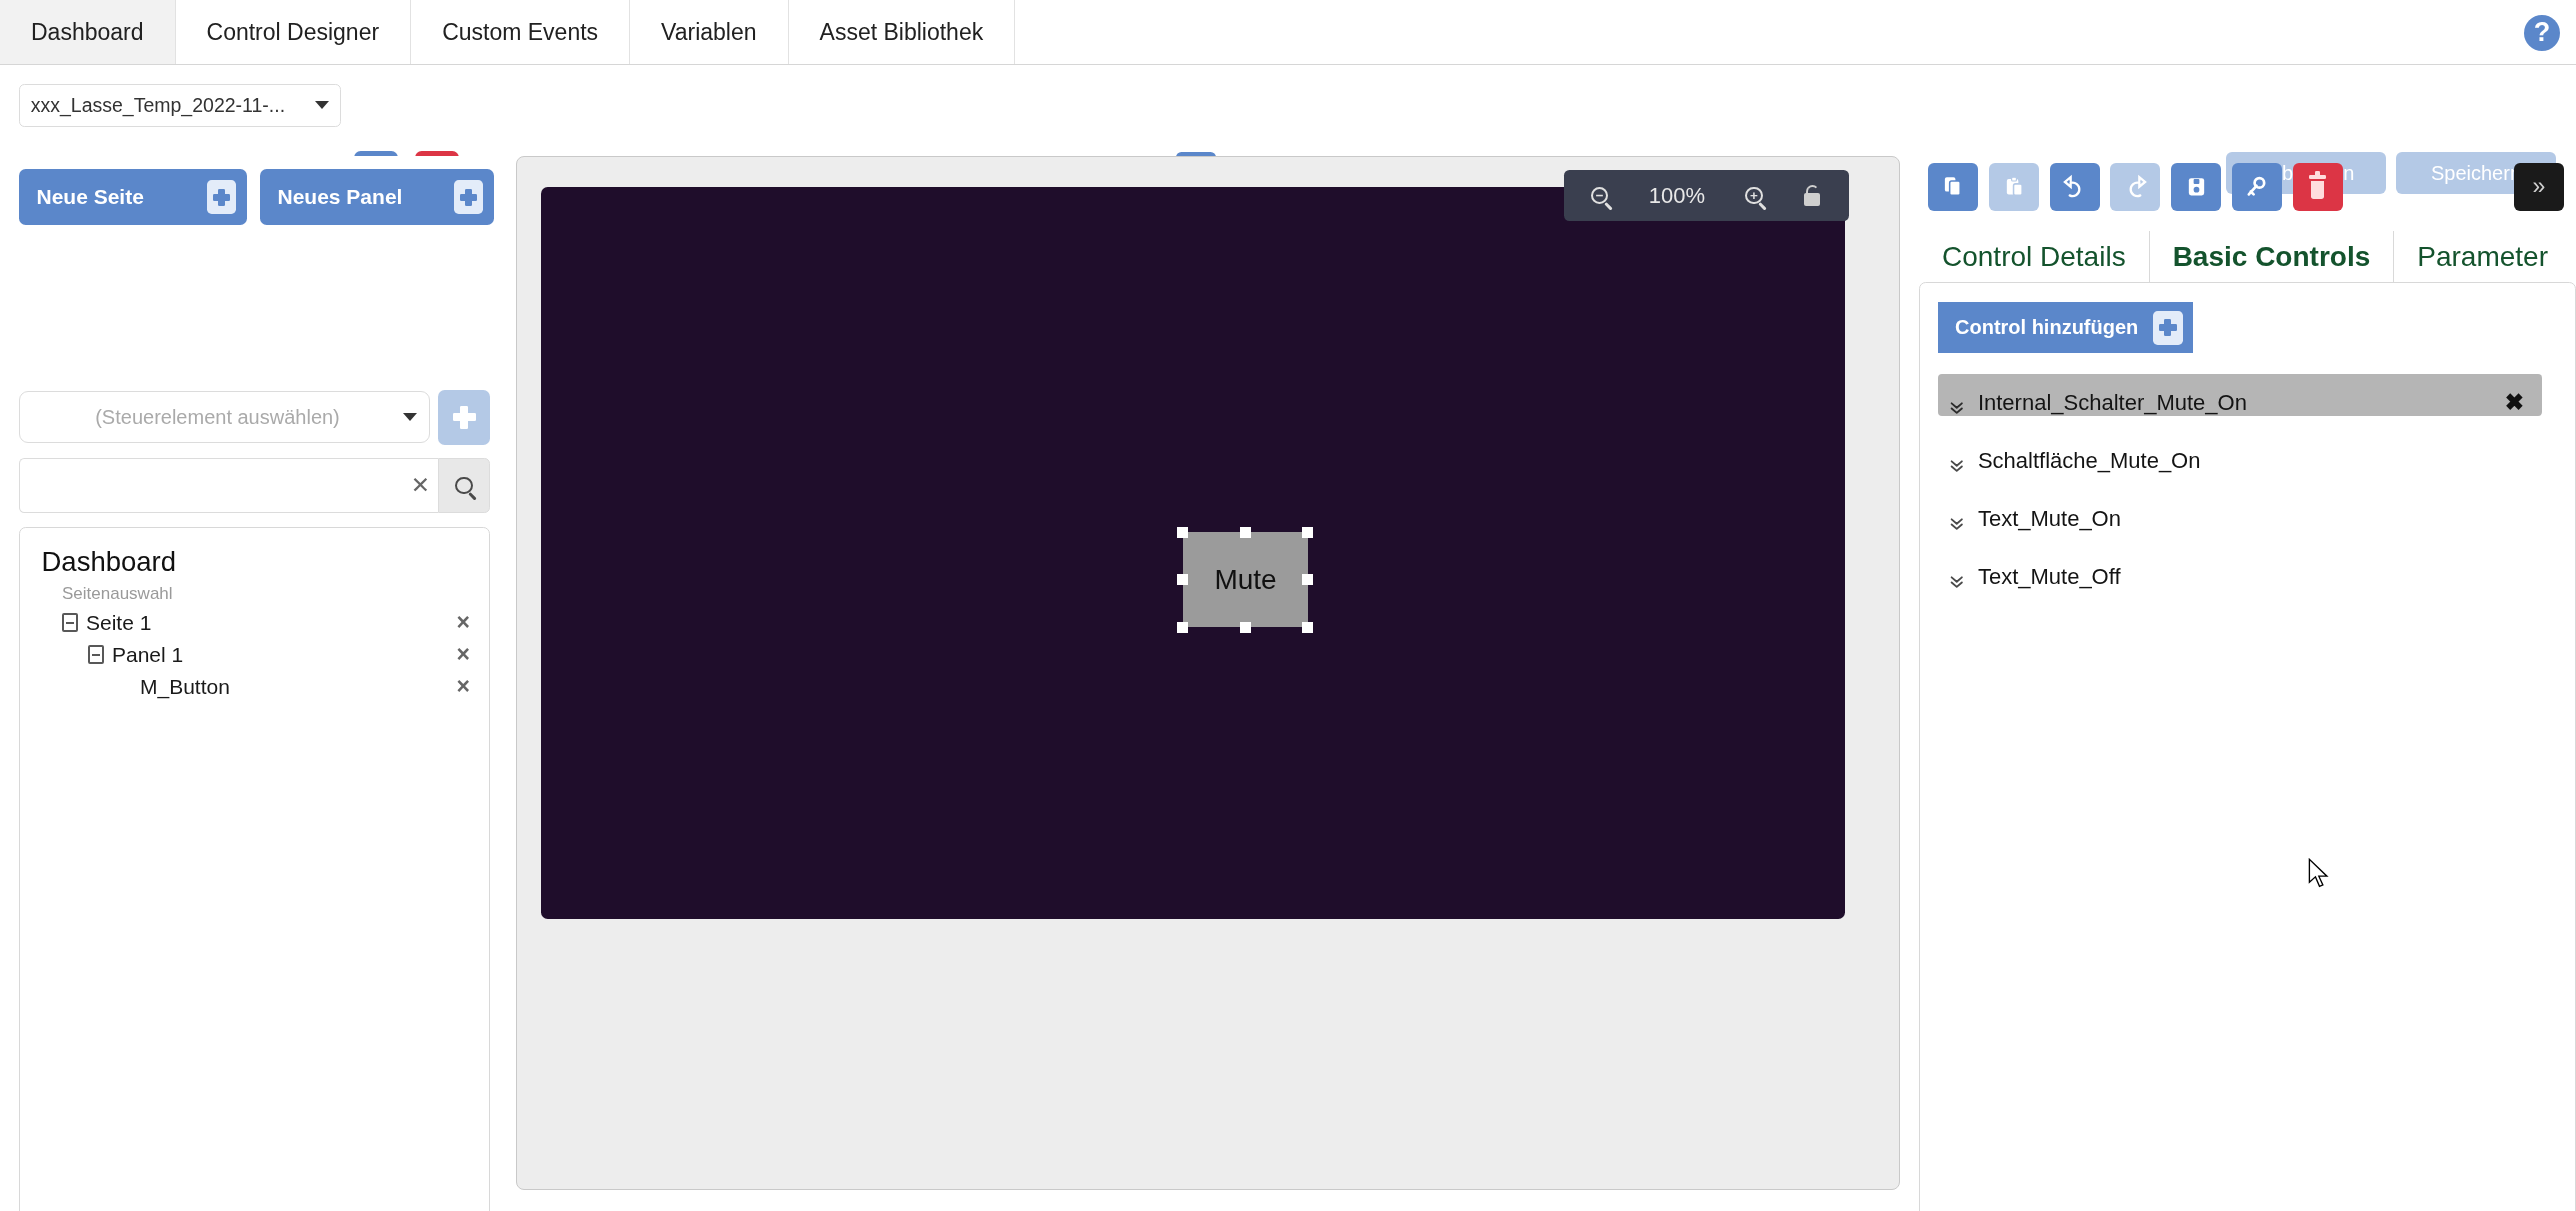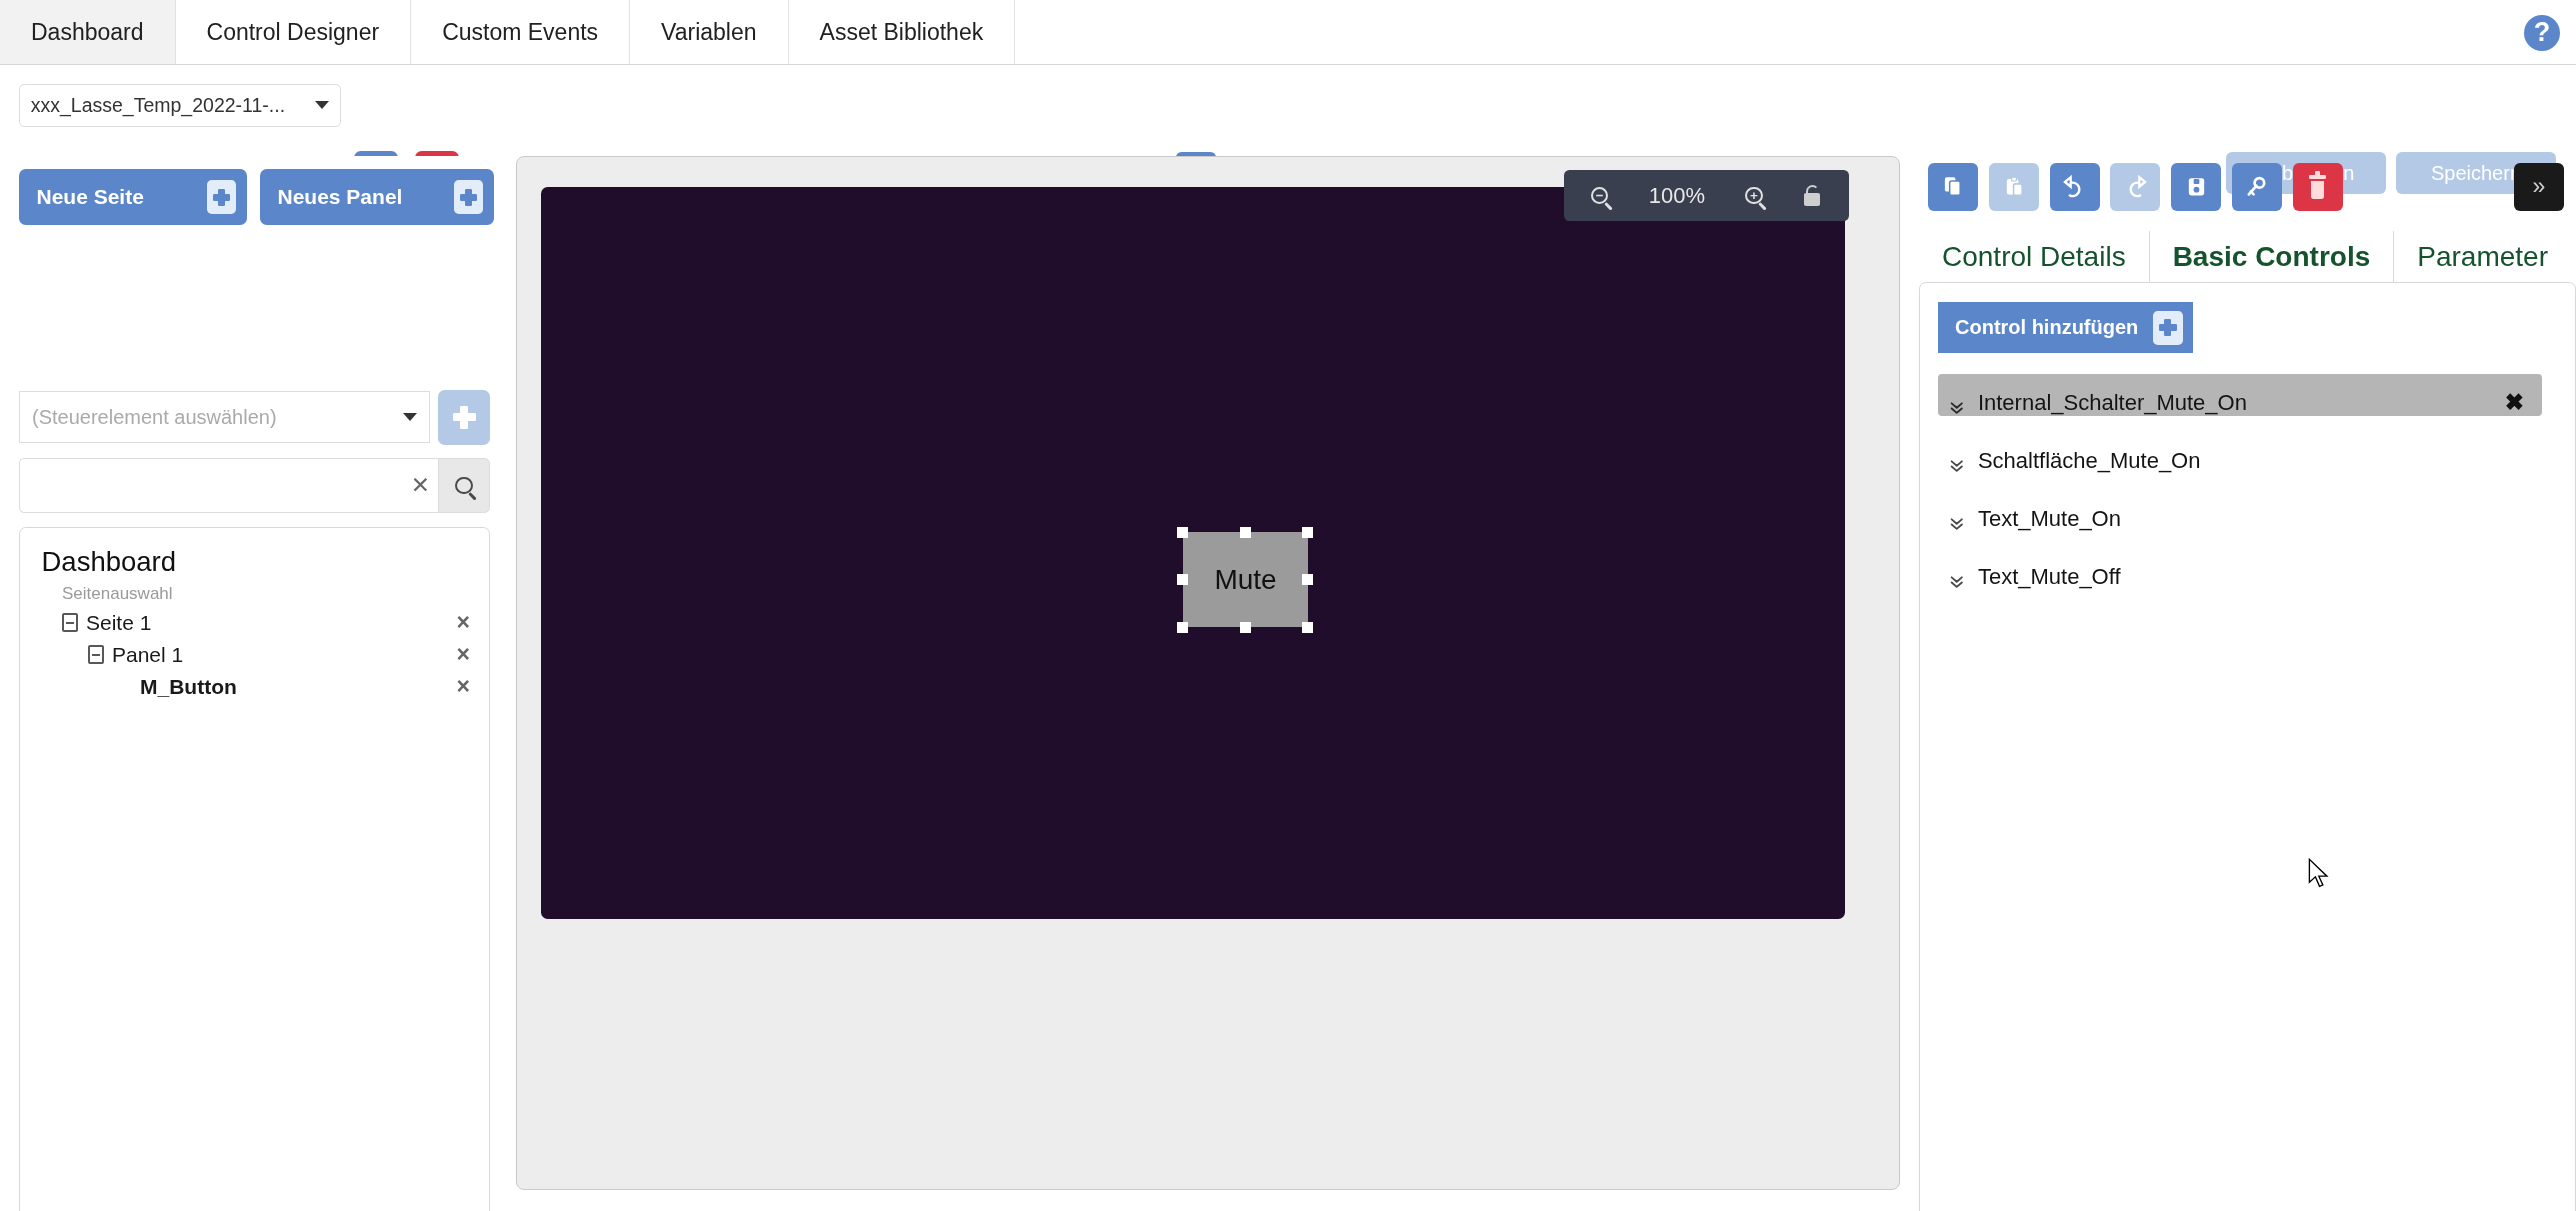--- a/index.html
+++ b/index.html
@@ -120,22 +120,22 @@
   }
   .wide-btn {
     position: absolute; height: 56px; border: none; border-radius: 6.7px;
     background: #5b87ca; color: #fff; font-size: 21px; font-weight: bold;
     display: flex; align-items: center; justify-content: space-between;
     padding: 0 10.7px 0 17.5px; cursor: pointer; gap: 13.4px;
     font-family: "Liberation Sans", sans-serif;
   }
   .ctl-select {
     position: absolute; left: 19px; top: 235px; width: 411px; height: 52px;
-    border: 1.3px solid #dcdcdc; border-radius: 0; background: #fff;
-    display: flex; align-items: center; padding: 15px 12px; cursor: pointer;
+    border: 1.3px solid #dcdcdc; border-radius: 9px; background: #fff;
+    display: flex; align-items: center; padding: 15px 12px; cursor: pointer; text-align: center;
   }
   .ctl-select .ph { flex: 1; font-size: 20px; color: #aaa; }
   .ctl-add {
     position: absolute; left: 438px; top: 234px; width: 52px; height: 55px;
     background: #b4c9e6; border: none; border-radius: 6.7px; cursor: pointer;
     display: flex; align-items: center; justify-content: center;
   }
   .search-row {
     position: absolute; left: 19px; top: 302px; width: 471px; height: 55px;
     display: flex;
@@ -388,21 +388,21 @@
       <span class="rowx">×</span>
     </div>
 
     <div class="tree-row" style="padding-left:68px;">
       <span class="expander"></span>
       <span class="lbl">Panel 1</span>
       <span class="rowx">×</span>
     </div>
 
     <div class="tree-row" style="padding-left:120px;">
-      <span class="lbl" style="font-weight:bold;">M_Button</span>
+      <span class="lbl" style="font-weight:normal;">M_Button</span>
       <span class="rowx">×</span>
     </div>
   </div>
 </div>
 
 <div class="center-stage">
   <div class="canvas">
     <div class="mute-ctrl">
       <span>Mute</span>
     </div>

